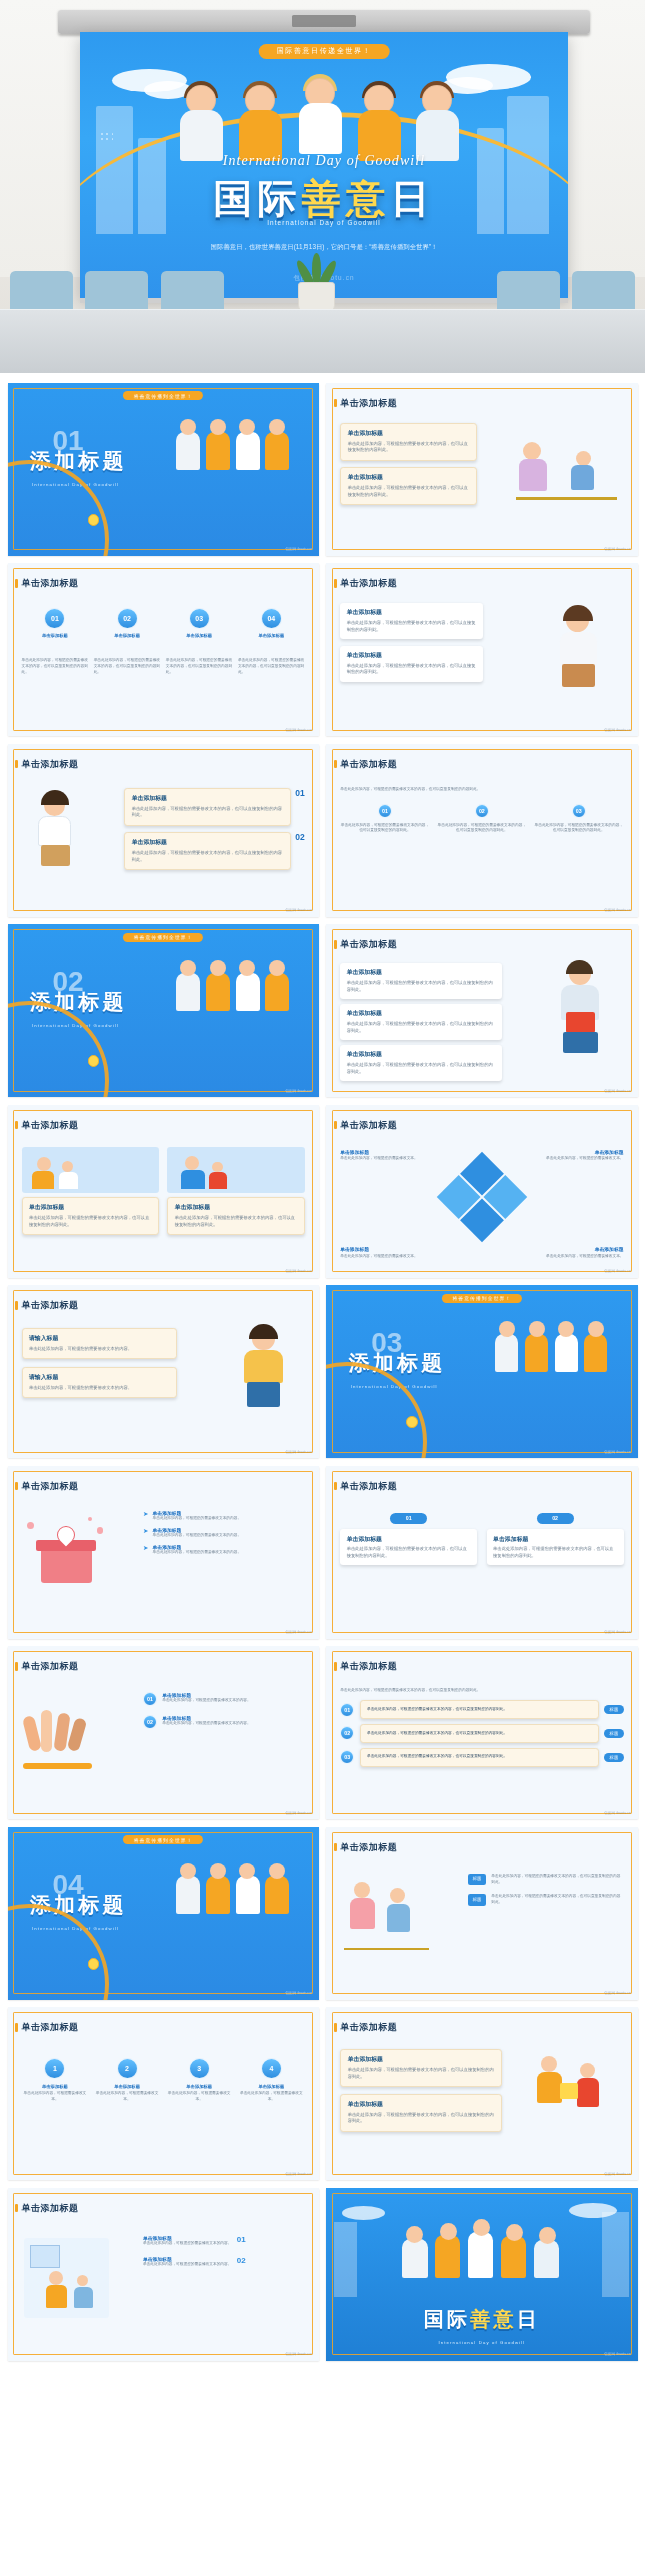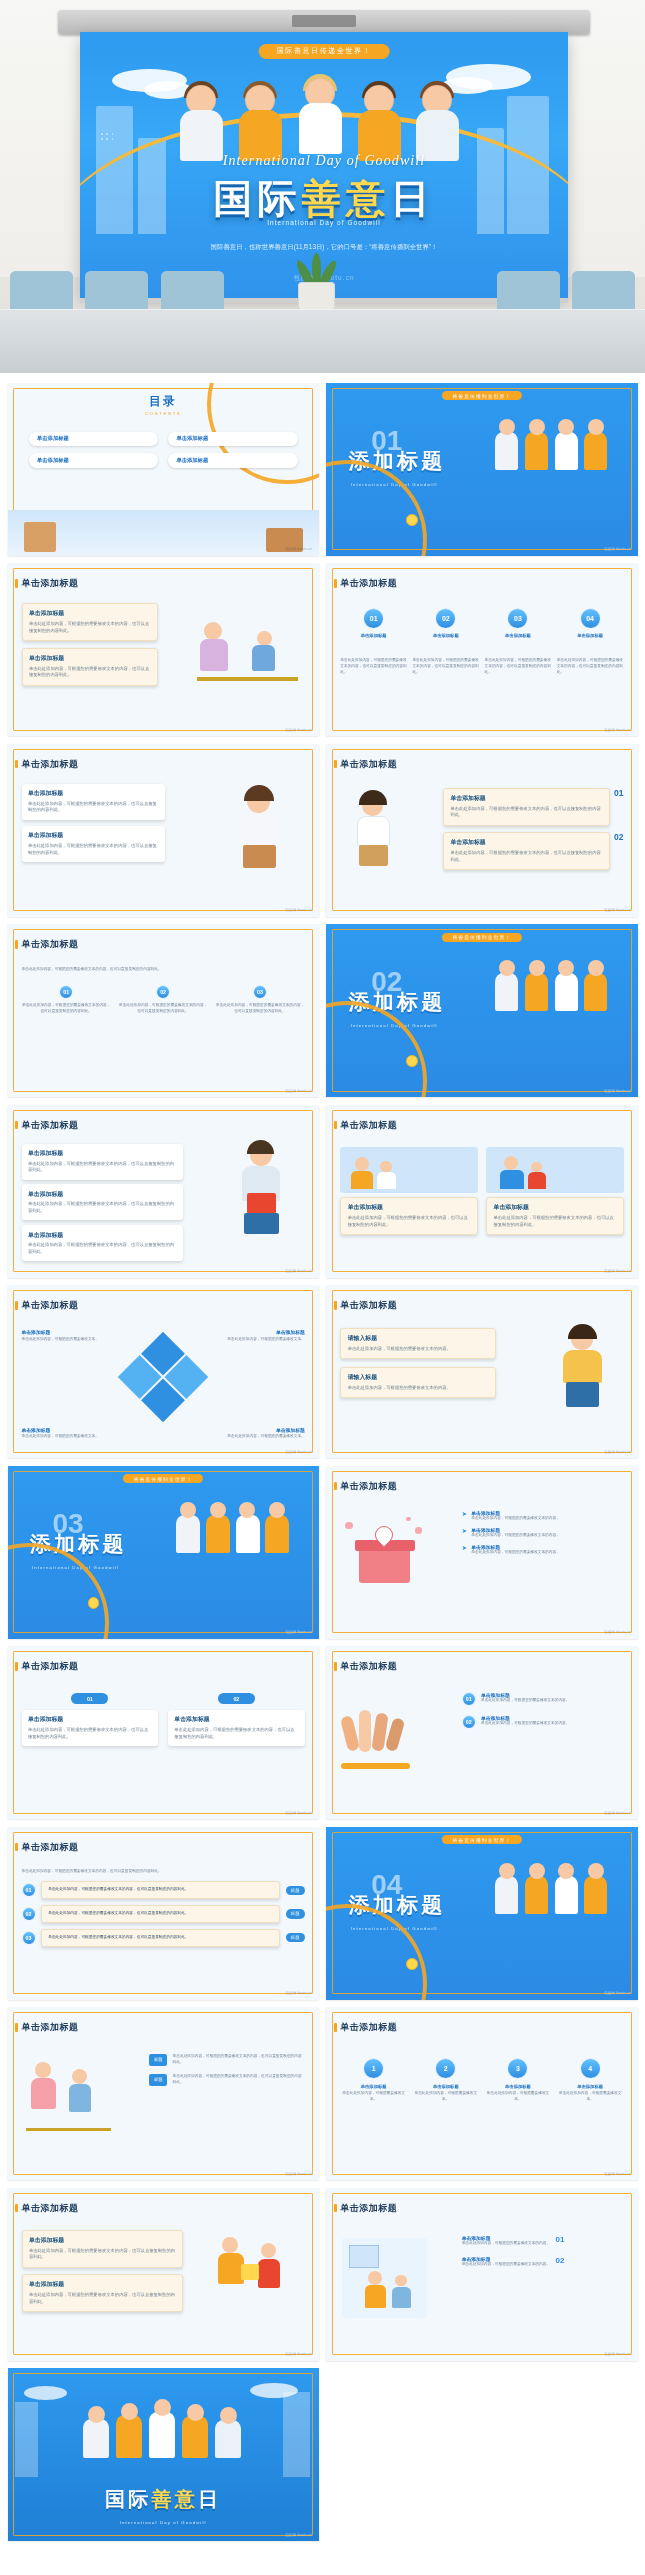--- a/index.html
+++ b/index.html
@@ -335,38 +335,20 @@
       <div class="leaf" style="left:14px;top:2.1px;"></div>
       <div class="leaf" style="left:24.5px;top:7.5px;transform:rotate(28deg);"></div>
     </div>
     <div class="plant-pot"></div>
     <div class="pen"></div>
     <div class="desk"></div>
   </div>
 
   <div class="grid">
 
-    <div class="slide light">
-      <div class="frame-line"></div>
-      <div class="corner-arc" style="border-color:#f5a623;"></div>
-      <div style="position:absolute;left:50%;transform:translateX(-50%);top:11.7px;text-align:center;">
-        <div style="font-size:11.7px;font-weight:bold;color:#1b6fc0;letter-spacing:2.1px;">目录</div>
-        <div style="font-size:4.3px;color:#f5a623;letter-spacing:1.6px;margin-top:1.6px;">CONTENTS</div>
-      </div>
-      <div style="position:absolute;left:21px;top:49px;right:21px;display:grid;grid-template-columns:1fr 1fr;gap:7.5px 9.6px;">
-        <div class="chip">单击添加标题</div>
-        <div class="chip">单击添加标题</div>
-        <div class="chip">单击添加标题</div>
-        <div class="chip">单击添加标题</div>
-      </div>
-      <div style="position:absolute;left:0;bottom:0;width:100%;height:46px;background:linear-gradient(#cfe6fa,#eaf4fd);"></div>
-      <div style="position:absolute;left:16px;bottom:3.2px;width:32px;height:30px;background:#d9a066;border-radius:2.1px;"></div>
-      <div style="position:absolute;right:16px;bottom:3.2px;width:37px;height:24.5px;background:#c98b4f;border-radius:2.1px;"></div>
-      <div class="wm">包图网 ibaotu.cn</div>
-    </div>
 
     <div class="slide">
       <div class="frame-line"></div>
       <div class="sec-ribbon">将善意传播到全世界！</div>
       <div class="sec-num">01</div>
       <div class="sec-big">添加标题</div>
       <div style="position:absolute;left:24.5px;top:99px;font-size:4.3px;color:#d9eeff;letter-spacing:1.1px;">International Day of Goodwill</div>
       <div class="corner-arc bl"></div>
       <div class="sec-people">
         <div class="p" style="left:0;background:#f0f4f8;"></div>

